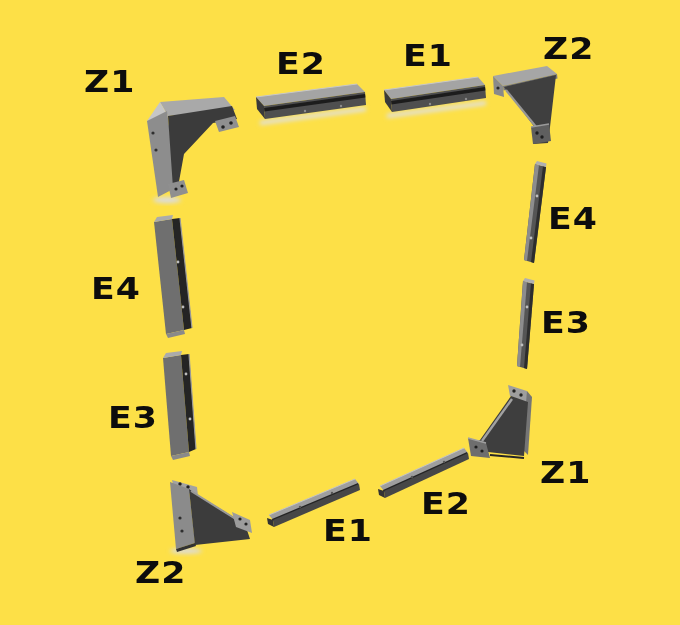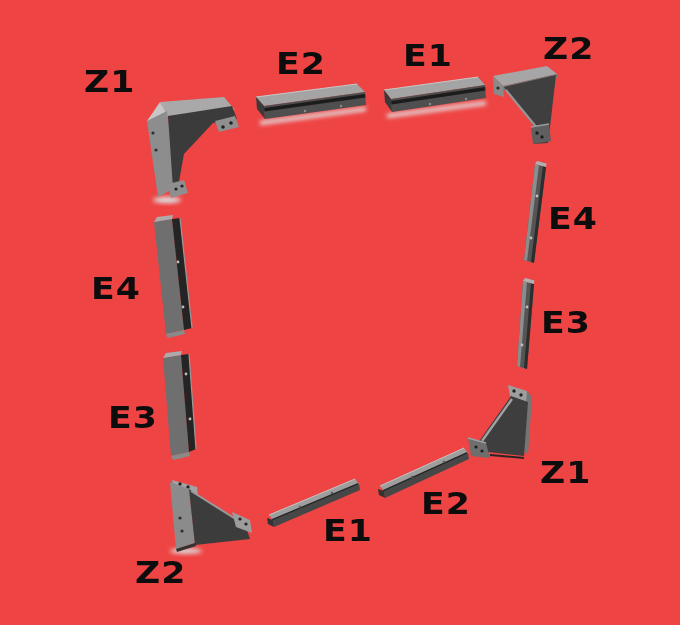--- a/index.html
+++ b/index.html
@@ -1,19 +1,19 @@
 <!DOCTYPE html>
 <html><head>
 <meta charset="utf-8">
 <style>
   html,body{margin:0;padding:0;background:#fff;}
   #stage{
     position:relative;
     width:680px;height:625px;
-    background:#ef4444;
+    background:#fde047;
     overflow:hidden;
     font-family:"DejaVu Sans","Liberation Sans",sans-serif;
   }
   .part-label{
     position:absolute;
     font-size:31px;
     font-weight:bold;
     letter-spacing:1px;
     line-height:1;
     color:#0d0d0d;

